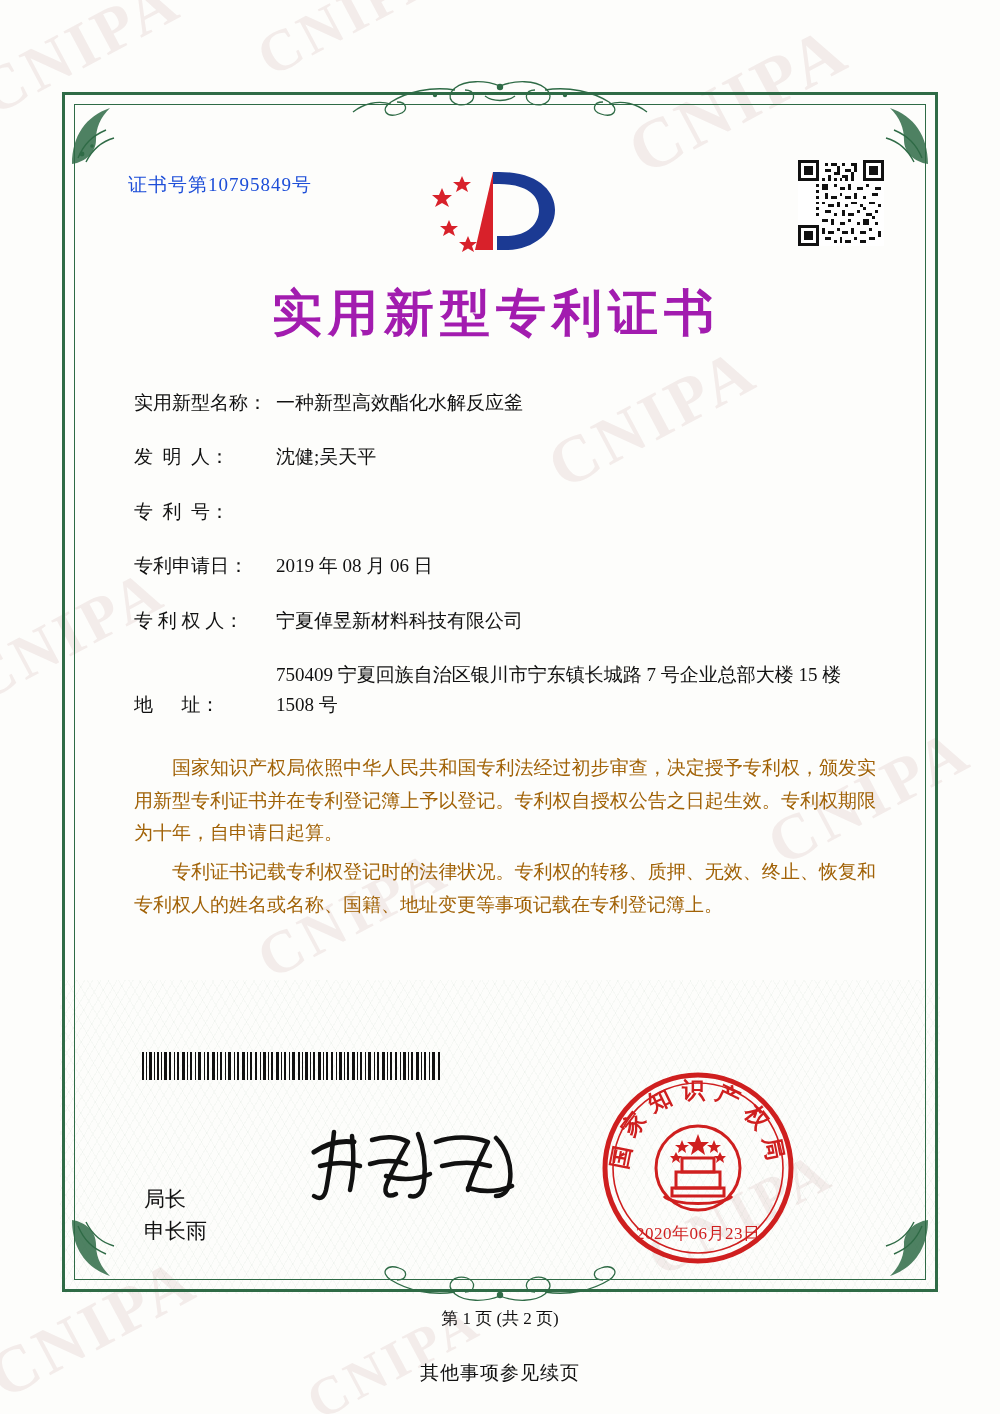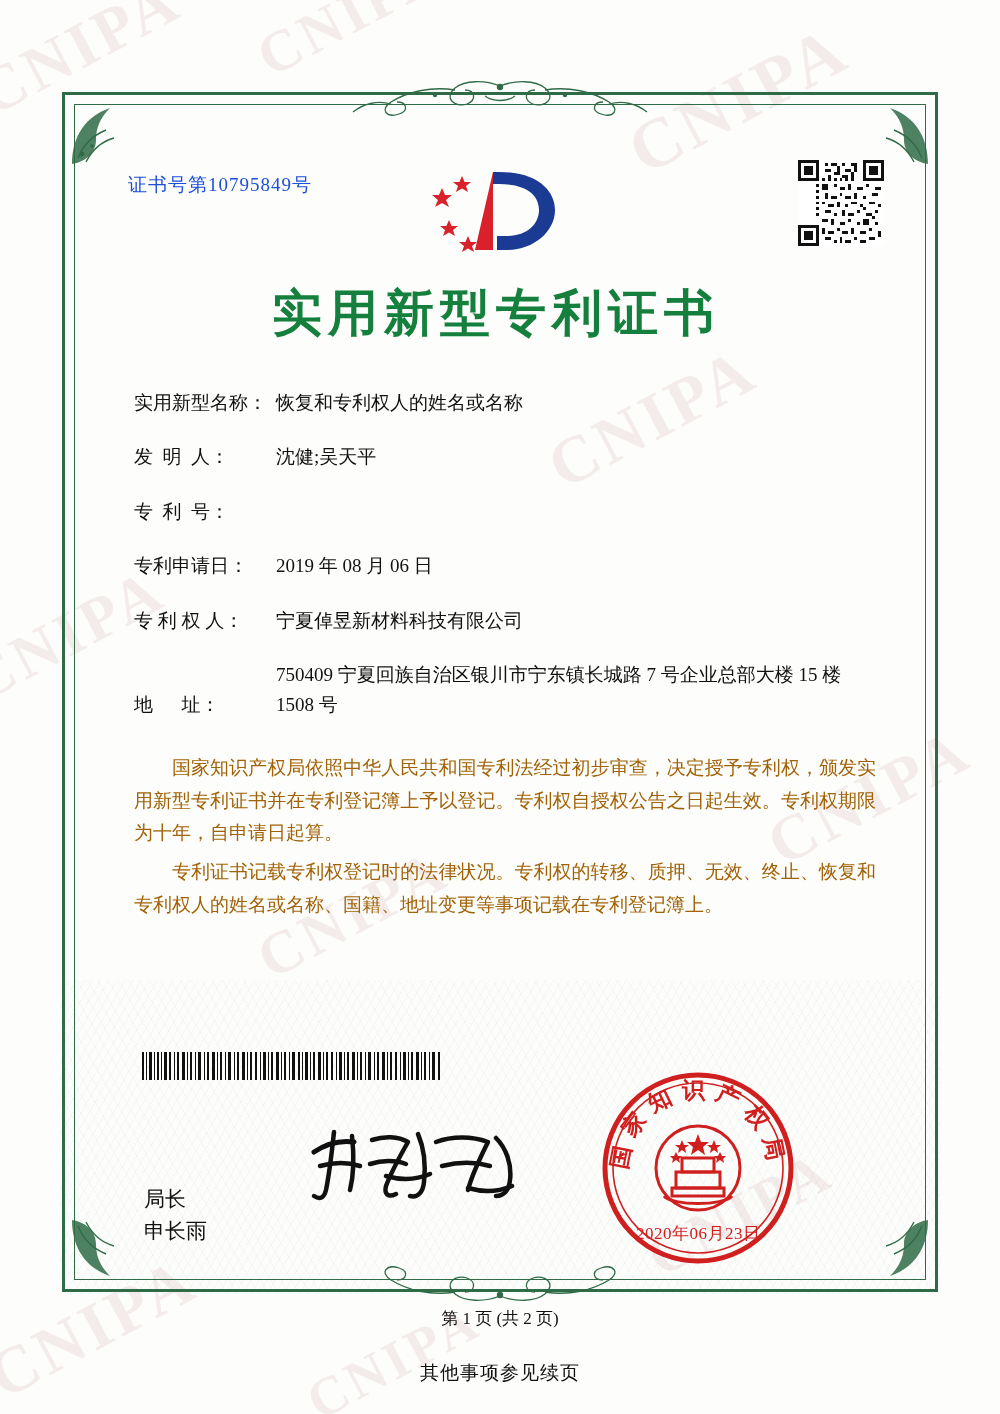--- a/index.html
+++ b/index.html
@@ -127,21 +127,21 @@
 
   .doc-title {
     position: absolute;
     left: 0; right: 8px;
     top: 140px;
     text-align: center;
     font-size: 50px;
     font-weight: bold;
     letter-spacing: 6px;
     font-family: "DejaVu Serif", "Liberation Serif", serif;
-    color: #15803d;
+    color: #a21caf;
   }
 
   .fields {
     position: absolute;
     left: 24px;
     right: 10px;
     top: 248px;
     font-size: 19px;
     line-height: 1.55;
   }
@@ -454,21 +454,21 @@
         </g>
       </svg>
     </div>
 
     <div class="doc-title">实用新型专利证书</div>
 
     <div class="fields">
 
       <div class="frow">
         <div class="flabel">实用新型名称：</div>
-        <div class="fvalue">恢复和专利权人的姓名或名称</div>
+        <div class="fvalue">一种新型高效酯化水解反应釜</div>
       </div>
 
       <div class="frow">
         <div class="flabel">发  明  人：</div>
         <div class="fvalue">沈健;吴天平</div>
       </div>
 
       <div class="frow">
         <div class="flabel">专  利  号：</div>
       </div>

